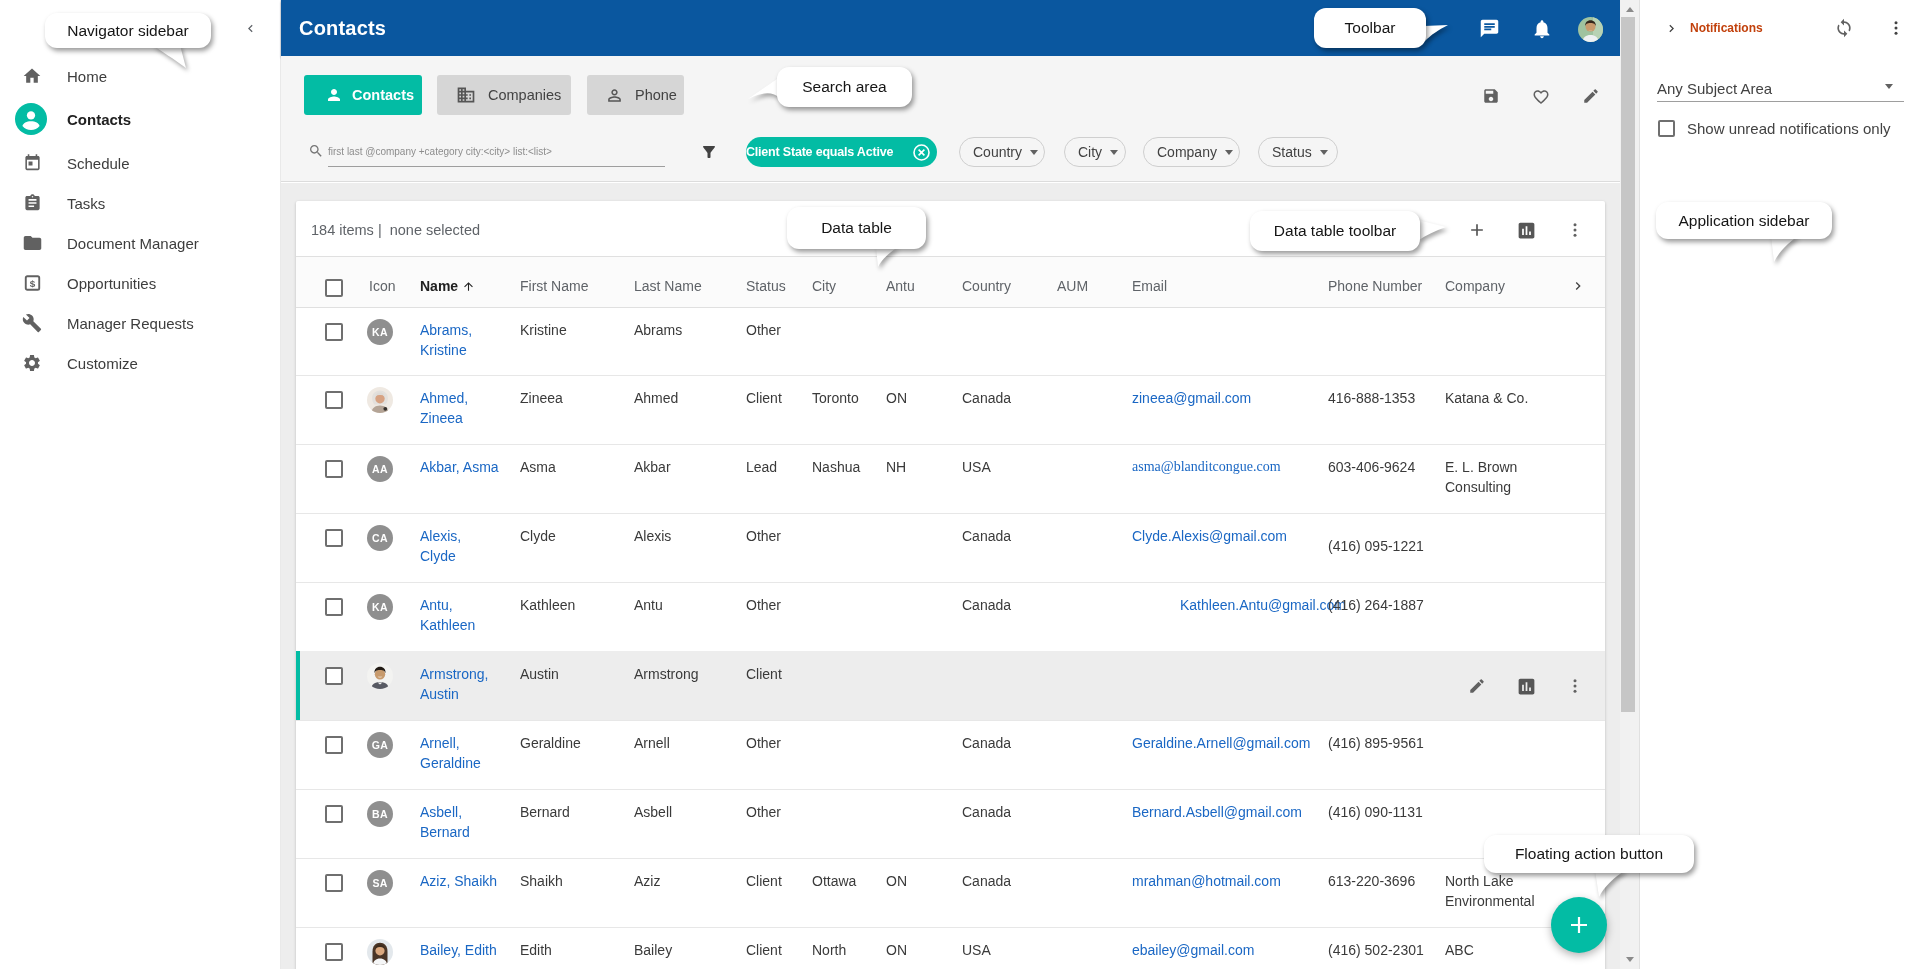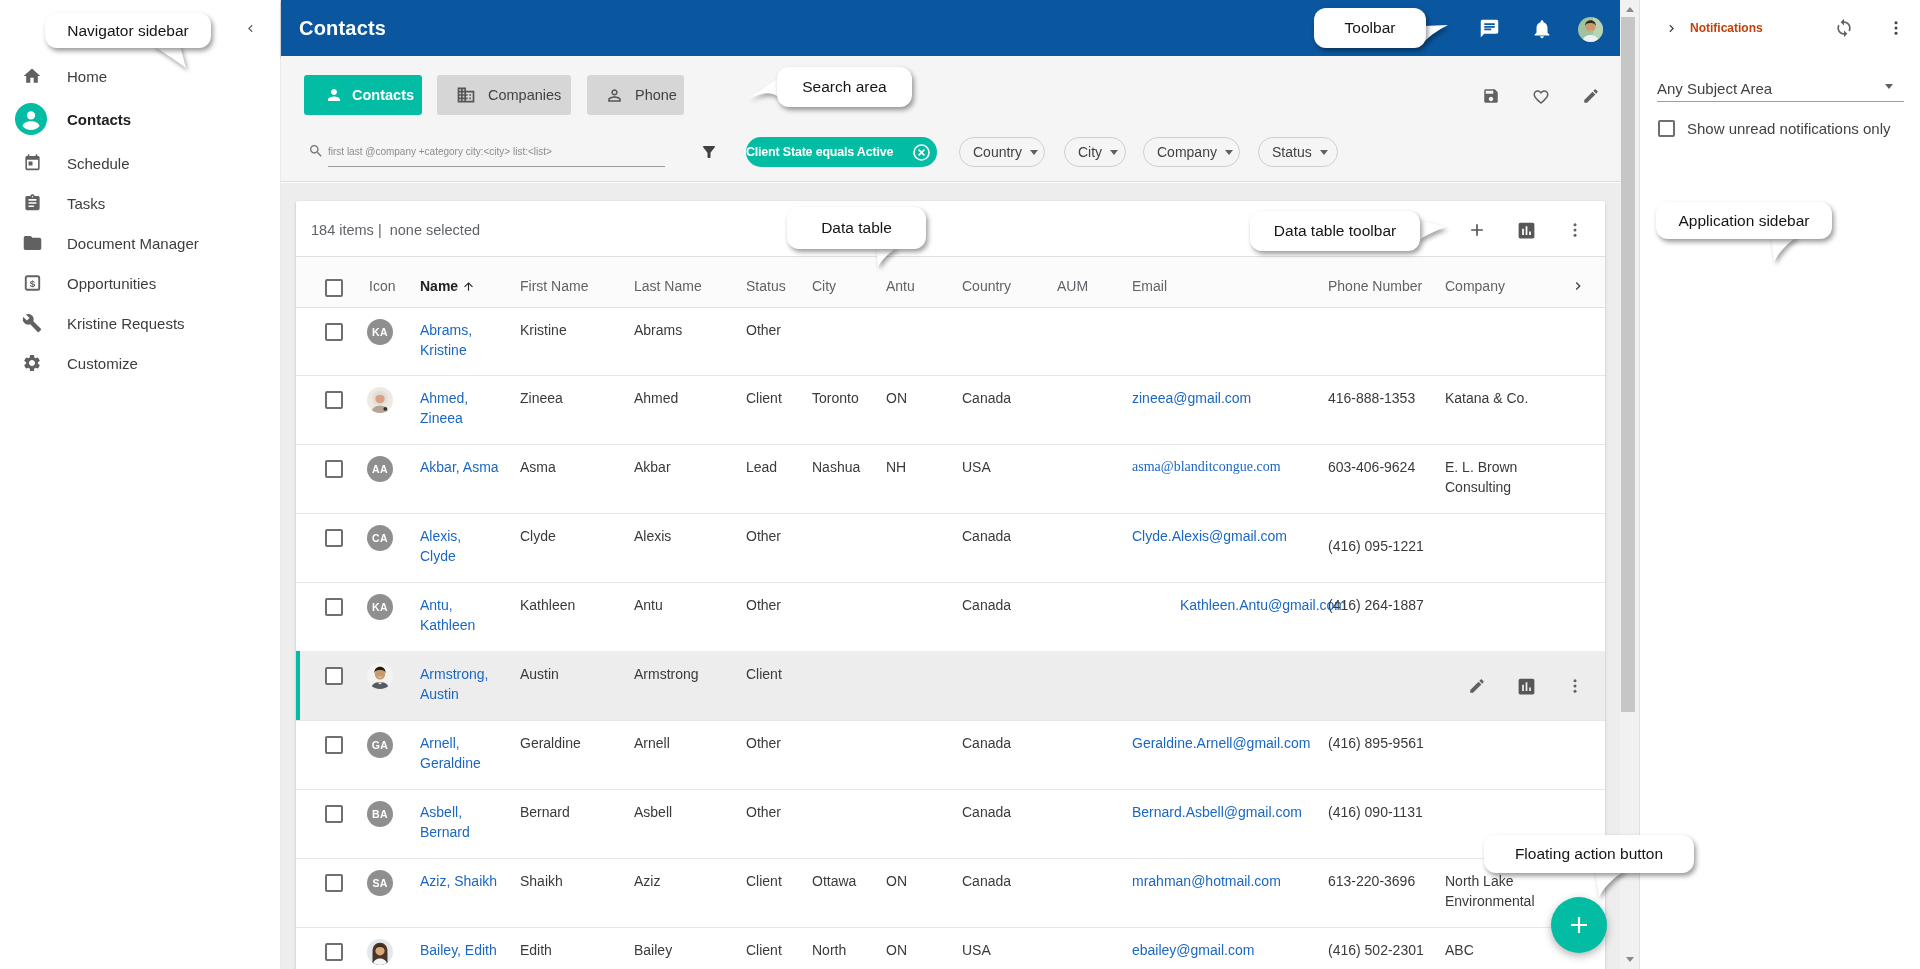--- a/index.html
+++ b/index.html
@@ -83,21 +83,21 @@
 
   <svg class="abs" style="left:23px;top:273px" width="19" height="20" viewBox="0 0 24 24" fill="none" stroke="#616161">
       <rect x="3.5" y="3.5" width="17" height="17" rx="2" stroke-width="2.4"></rect>
       <text x="12" y="16.6" text-anchor="middle" font-size="12.5" font-weight="bold" fill="#616161" stroke="none" font-family="Liberation Sans">$</text>
     </svg>
   <div class="navlab" style="top:283px">Opportunities</div>
 
   <svg class="abs" style="left:22px;top:313px" width="20" height="20" viewBox="0 0 24 24" fill="#616161">
       <path d="M22.7 19l-9.1-9.1c.9-2.3.4-5-1.5-6.9-2-2-5-2.4-7.4-1.3L9 6 6 9 1.6 4.7C.4 7.1.9 10.1 2.9 12.1c1.9 1.9 4.6 2.4 6.9 1.5l9.1 9.1c.4.4 1 .4 1.4 0l2.3-2.3c.5-.4.5-1.1.1-1.4z"></path>
     </svg>
-  <div class="navlab" style="top:323px">Kristine Requests</div>
+  <div class="navlab" style="top:323px">Manager Requests</div>
 
   <svg class="abs" style="left:22px;top:353px" width="20" height="20" viewBox="0 0 24 24" fill="#616161">
       <path d="M19.14 12.94c.04-.3.06-.61.06-.94 0-.32-.02-.64-.07-.94l2.03-1.58c.18-.14.23-.41.12-.61l-1.92-3.32c-.12-.22-.37-.29-.59-.22l-2.39.96c-.5-.38-1.03-.7-1.62-.94l-.36-2.54c-.04-.24-.24-.41-.48-.41h-3.84c-.24 0-.43.17-.47.41l-.36 2.54c-.59.24-1.13.57-1.62.94l-2.39-.96c-.22-.08-.47 0-.59.22L2.74 8.87c-.12.21-.08.47.12.61l2.03 1.58c-.05.3-.09.63-.09.94s.02.64.07.94l-2.03 1.58c-.18.14-.23.41-.12.61l1.92 3.32c.12.22.37.29.59.22l2.39-.96c.5.38 1.03.7 1.62.94l.36 2.54c.05.24.24.41.48.41h3.84c.24 0 .44-.17.47-.41l.36-2.54c.59-.24 1.13-.56 1.62-.94l2.39.96c.22.08.47 0 .59-.22l1.92-3.32c.12-.22.07-.47-.12-.61l-2.01-1.58zM12 15.6c-1.98 0-3.6-1.62-3.6-3.6s1.62-3.6 3.6-3.6 3.6 1.62 3.6 3.6-1.62 3.6-3.6 3.6z"></path>
     </svg>
   <div class="navlab" style="top:363px">Customize</div>
 </div>
 
 <div id="topbar">
   <h1>Contacts</h1>
   <svg class="abs" style="left:1198px;top:18px" width="21" height="21" viewBox="0 0 24 24" fill="#fff">

